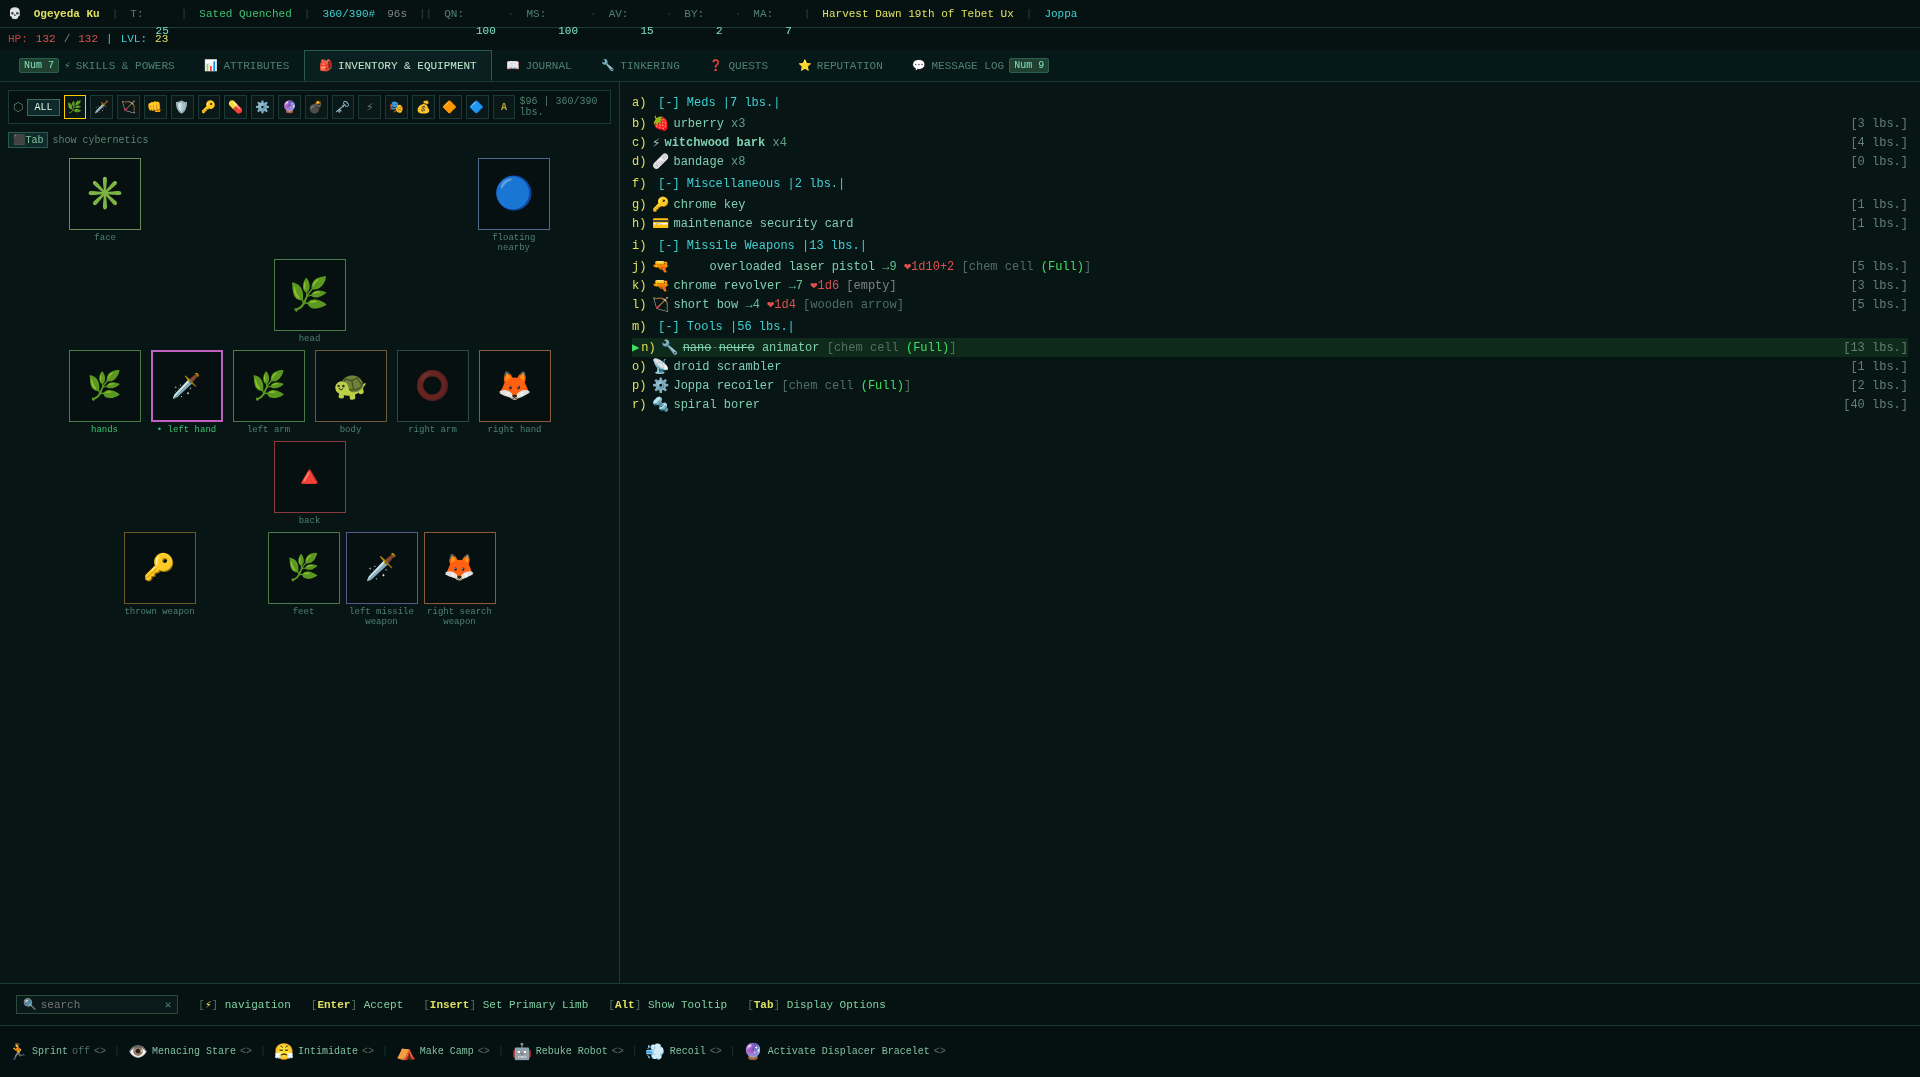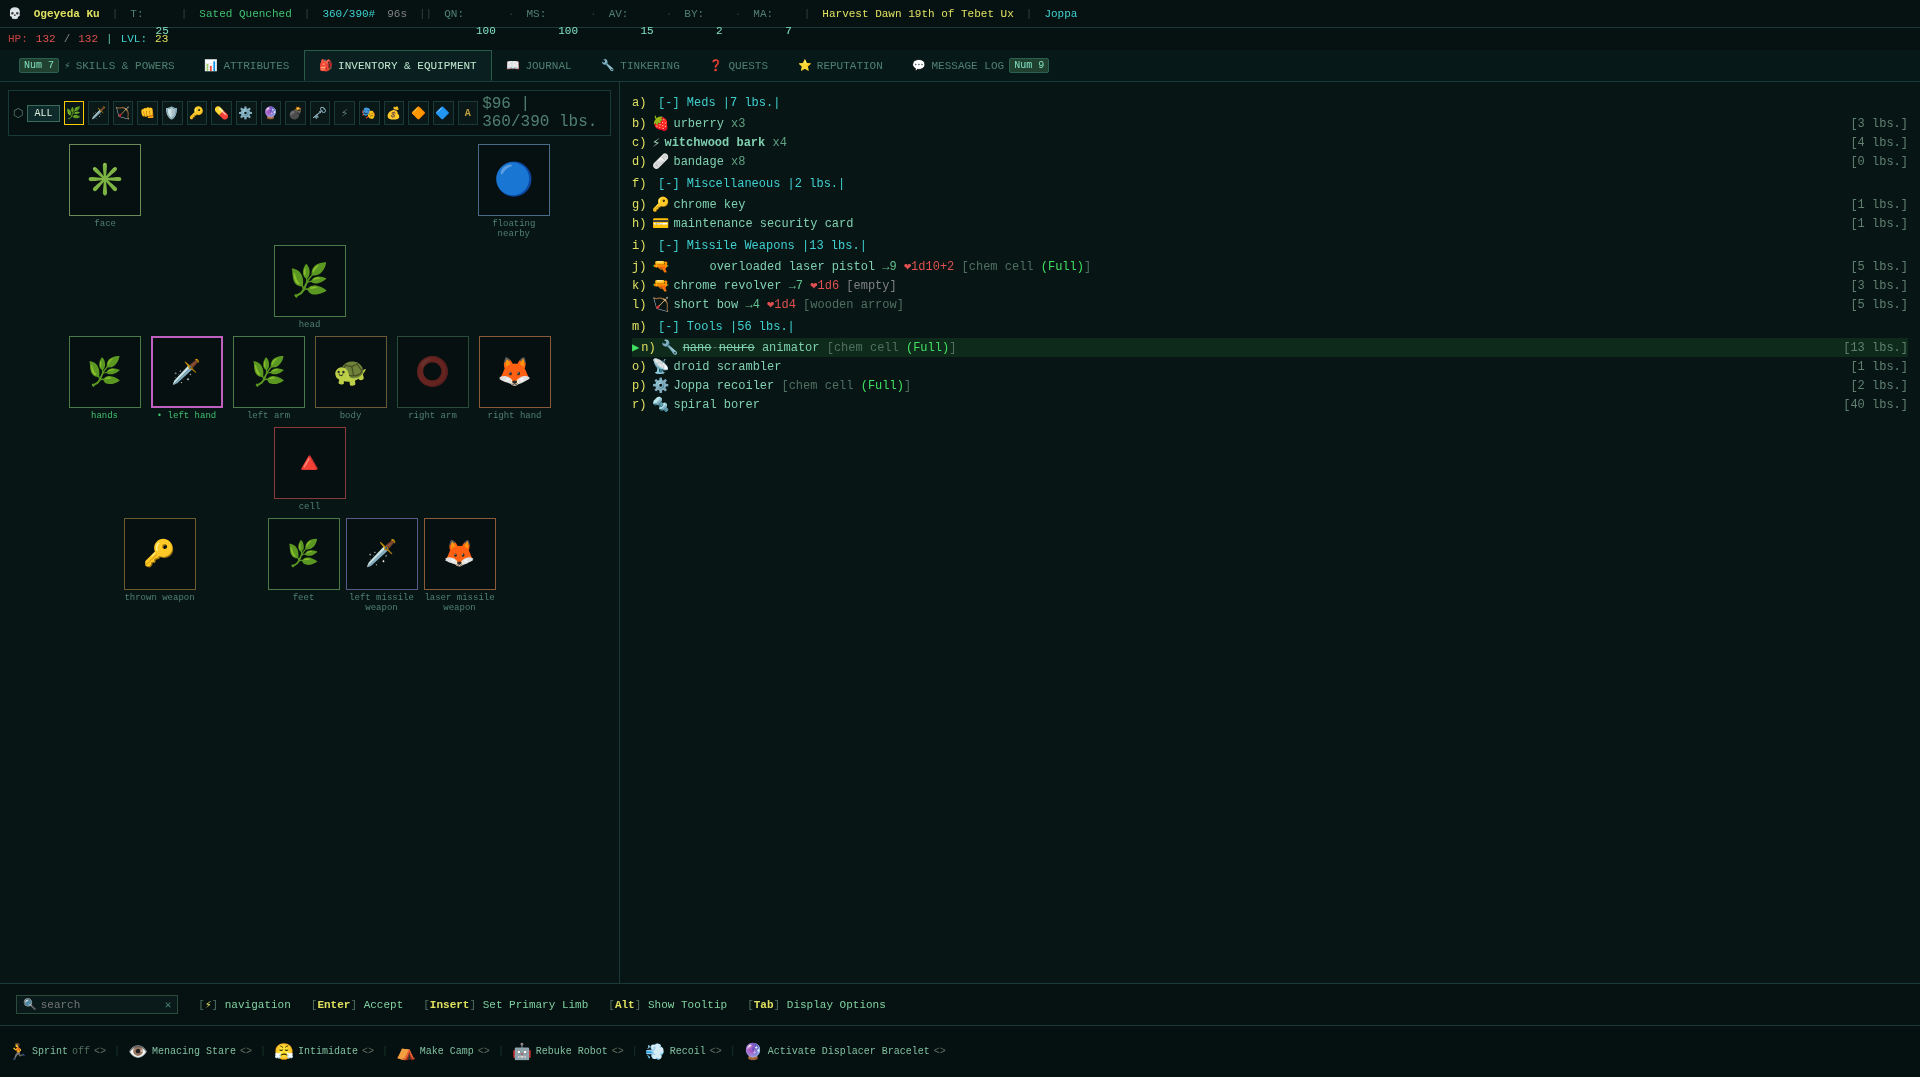--- a/index.html
+++ b/index.html
@@ -385,25 +385,29 @@
       <div class="filter-icon">⚙️</div>
       <div class="filter-icon">🔮</div>
       <div class="filter-icon">💣</div>
       <div class="filter-icon">🗝️</div>
       <div class="filter-icon">⚡</div>
       <div class="filter-icon">🎭</div>
       <div class="filter-icon">💰</div>
       <div class="filter-icon">🔶</div>
       <div class="filter-icon">🔷</div>
       <div class="filter-icon" style="font-size:10px;font-weight:bold;color:#c0a040;">A</div>
-      <span style="margin-left:auto;color:#508070;font-size:16px;">
+      <span style="margin-left:auto;color:#508070;font-size:10px;">
         <span>$96</span> | <span>360</span>/<span>390</span> <span>lbs.</span>
       </span>
     </div>
 
+    <div class="cybernetics-toggle">
+      <span class="key">⬛Tab</span>
+      <span>show cybernetics</span>
+    </div>
 
     <div class="equipment-grid">
 
       <div class="slot-row" style="justify-content:space-around;">
         <div class="eq-slot">
           <div class="slot-box filled" style="border-color:#6a8a5a;">
             <span style="font-size:32px;">✳️</span>
           </div>
           <div class="slot-label">face</div>
         </div>
@@ -462,21 +466,21 @@
           </div>
           <div class="slot-label">right hand</div>
         </div>
       </div>
 
       <div class="slot-row">
         <div class="eq-slot">
           <div class="slot-box filled" style="border-color:#8a3a3a;">
             <span style="font-size:28px;">🔺</span>
           </div>
-          <div class="slot-label">cell</div>
+          <div class="slot-label">back</div>
         </div>
       </div>
 
       <div class="slot-row" style="gap:6px;">
         <div class="eq-slot">
           <div class="slot-box filled" style="border-color:#6a5a2a;">
             <span style="font-size:26px;">🔑</span>
           </div>
           <div class="slot-label">thrown weapon</div>
         </div>
@@ -490,21 +494,21 @@
         <div class="eq-slot">
           <div class="slot-box filled" style="border-color:#5a5a8a;">
             <span style="font-size:26px;">🗡️</span>
           </div>
           <div class="slot-label">left missile weapon</div>
         </div>
         <div class="eq-slot">
           <div class="slot-box filled" style="border-color:#8a5a3a;">
             <span style="font-size:26px;">🦊</span>
           </div>
-          <div class="slot-label">laser missile weapon</div>
+          <div class="slot-label">right search weapon</div>
         </div>
       </div>
 
     </div>
   </div>
 
   <div class="right-panel">
 
     <div class="inv-section-header">
       <span class="inv-key">a)</span>

